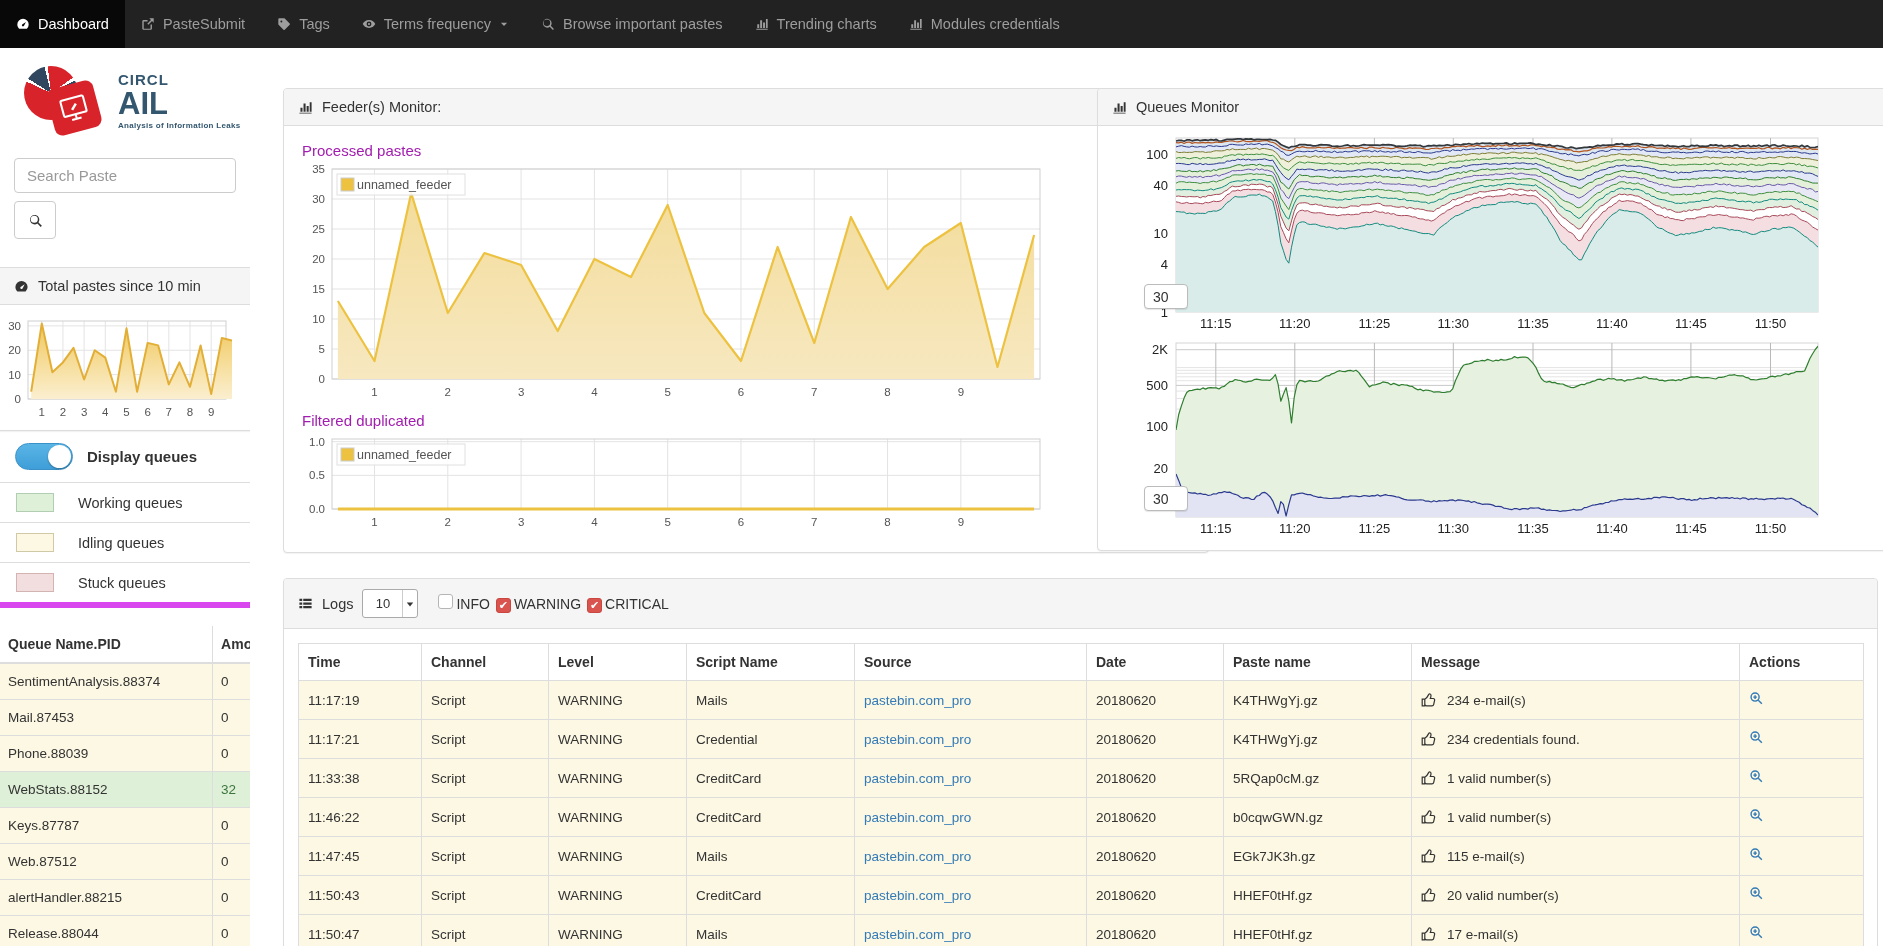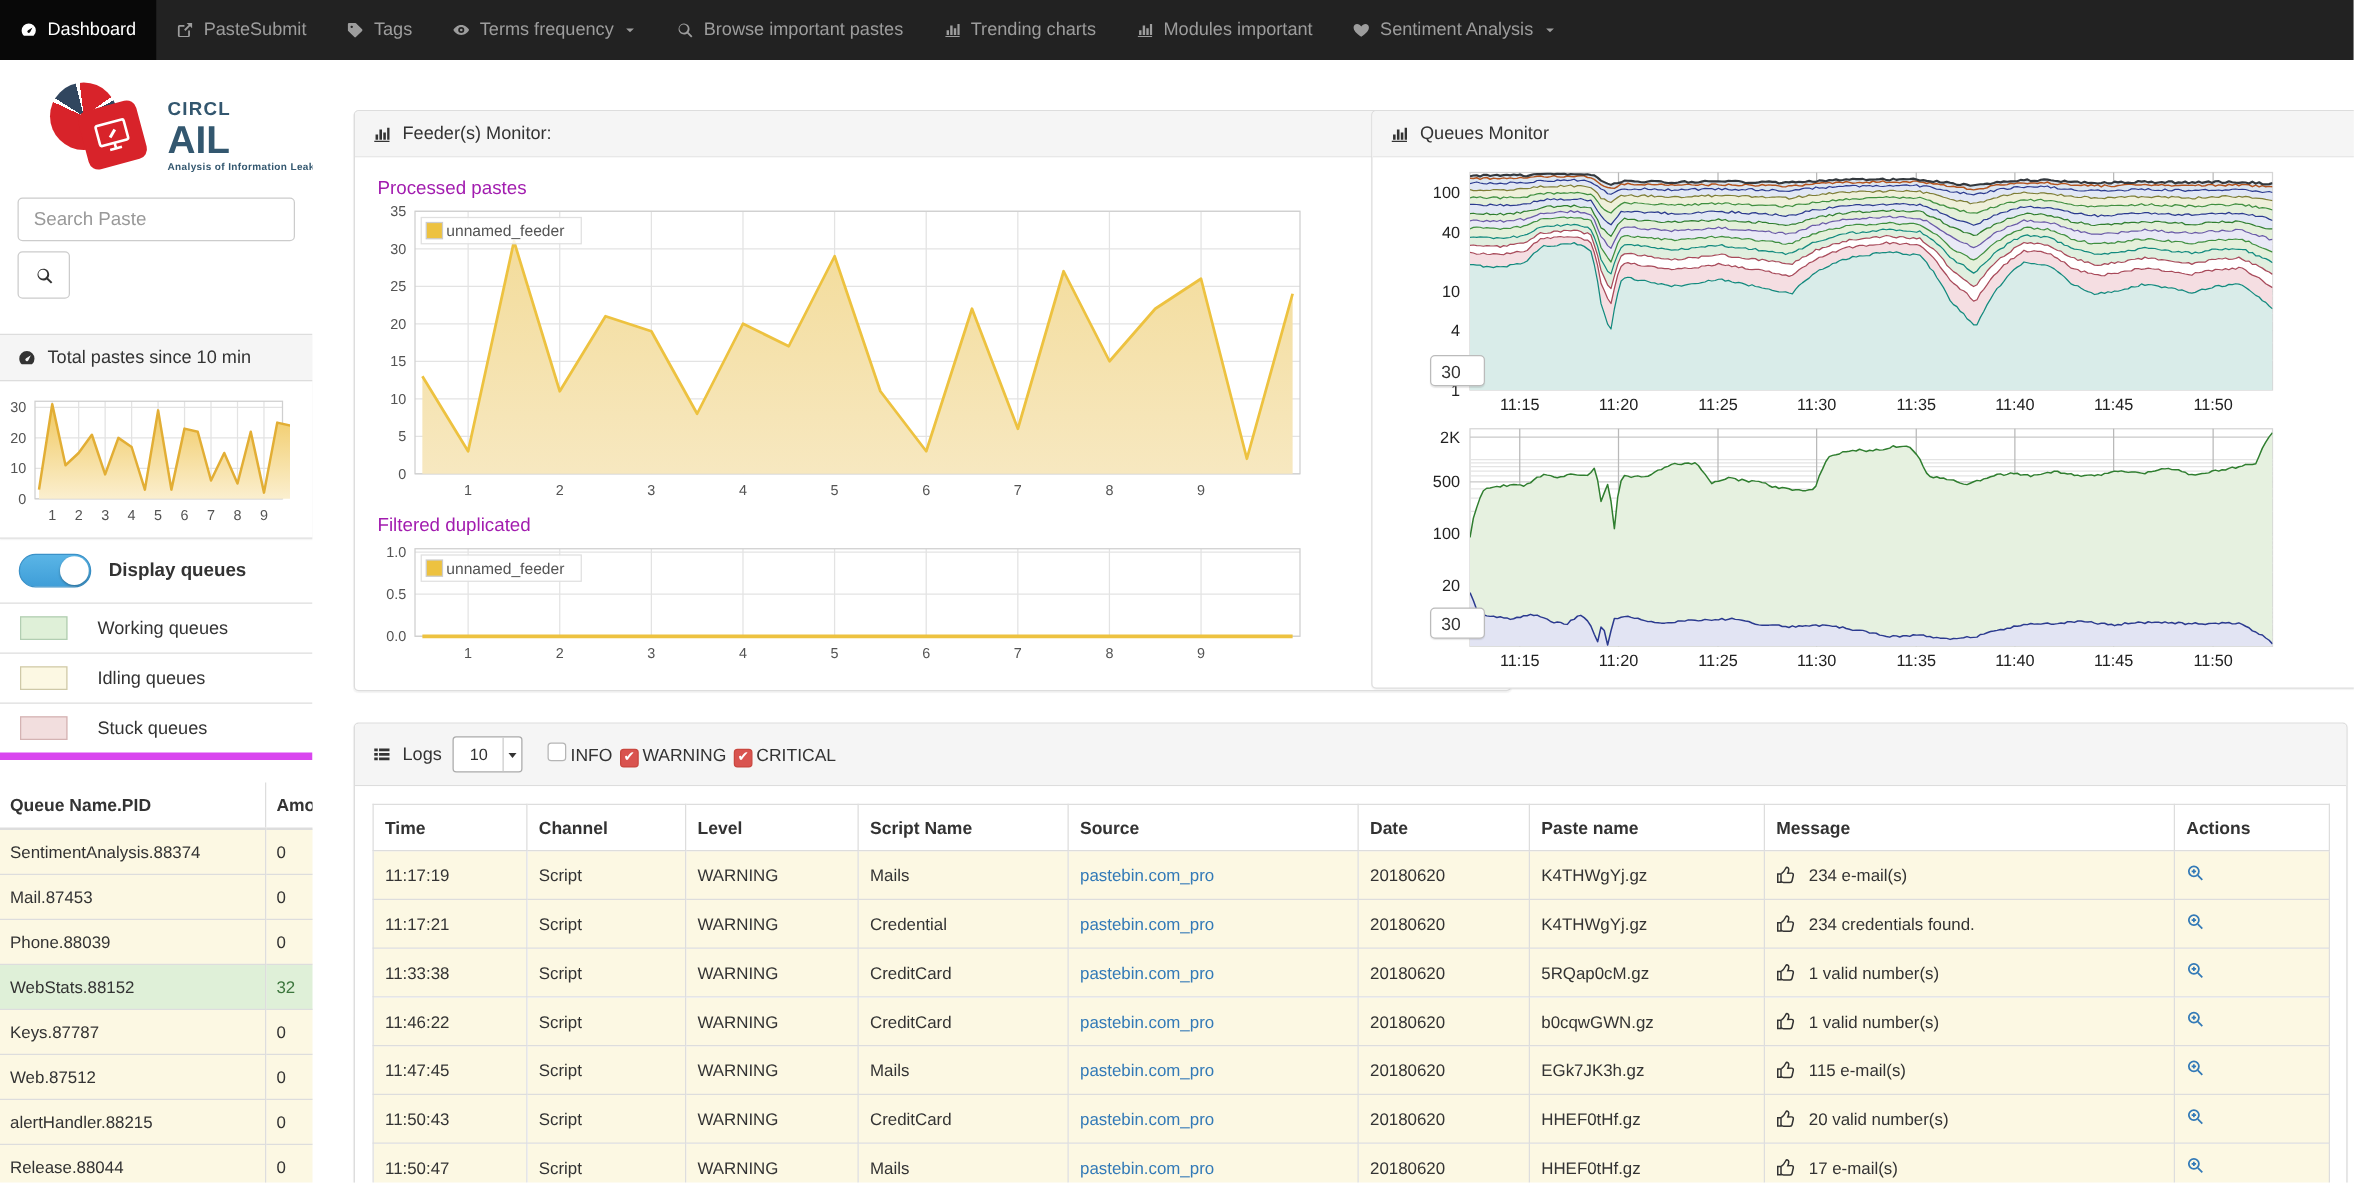--- a/index.html
+++ b/index.html
@@ -9,21 +9,21 @@
   .icn svg{display:block}
 
   
   .navbar{position:absolute;left:0;top:0;width:100%;height:48px;background:#222;display:flex;z-index:50}
   .nav-item{display:flex;align-items:center;gap:8px;padding:0 16px;height:48px;color:#9d9d9d;
             font-size:14.5px;cursor:pointer;white-space:nowrap}
   .nav-item.active{background:#080808;color:#fff}
 
   
   .sidebar{position:absolute;left:0;top:48px;width:250px;height:898px;overflow:hidden}
-  .logo-row{display:flex;align-items:flex-end;gap:12px;padding:16px 8px 8px 40px}
+  .logo-row{display:flex;align-items:center;gap:12px;padding:16px 8px 8px 24px}
   .logo-art{position:relative;width:82px;height:74px;flex:0 0 auto}
   .logo-pie{position:absolute;left:0;top:2px;width:54px;height:54px;border-radius:50%;
     background:conic-gradient(from 200deg,#d8232a 0 95deg,#fff 95deg 102deg,#31465f 102deg 146deg,
       #fff 146deg 153deg,#d8232a 153deg 215deg,#fff 215deg 222deg,#31465f 222deg 268deg,
       #fff 268deg 275deg,#d8232a 275deg 360deg)}
   .logo-diamond{position:absolute;left:26px;top:20px;width:48px;height:48px;background:#d8232a;
     border-radius:8px;transform:rotate(-15deg);display:flex;align-items:center;justify-content:center}
   .logo-text{line-height:1}
   .logo-line1{font-size:15px;font-weight:bold;letter-spacing:1px;color:#33576f}
   .logo-line2{font-size:31px;font-weight:bold;color:#33576f;margin-top:1px}
@@ -152,34 +152,21 @@
         </svg>
       </span>
       <span>Trending charts</span>
     </div>
     <div class="nav-item">
       <span class="icn">
         <svg width="14" height="14" viewBox="0 0 16 16" fill="currentColor">
           <path d="M1.5 14.5v-1h13v1zM2.6 12.6V8.2h2.2v4.4zM5.9 12.6V3.8h2.2v8.8zM9.2 12.6V6.4h2.2v6.2zM12.5 12.6V2.4h2v10.2z"></path>
         </svg>
       </span>
-      <span>Modules important</span>
-    </div>
-    <div class="nav-item">
-      <span class="icn">
-        <svg width="14" height="14" viewBox="0 0 16 16" fill="currentColor">
-          <path d="M8 14.2C3.2 11 1 8.4 1 5.7 1 3.9 2.4 2.5 4.2 2.5c1.5 0 2.9.9 3.8 2.3.9-1.4 2.3-2.3 3.8-2.3 1.8 0 3.2 1.4 3.2 3.2 0 2.7-2.2 5.3-7 8.5z"></path>
-        </svg>
-      </span>
-      <span>Sentiment Analysis</span>
-      <span class="icn">
-        <svg width="10" height="10" viewBox="0 0 16 16" fill="currentColor">
-          <path d="M3 6h10L8 11z"></path>
-        </svg>
-      </span>
+      <span>Modules credentials</span>
     </div>
   </nav>
 
 <aside class="sidebar">
   <div class="logo-row">
     <div class="logo-art">
       <div class="logo-pie"></div>
       <div class="logo-diamond">
         <span class="icn">
           <svg width="30" height="30" viewBox="0 0 16 16" fill="none" stroke="#fff" stroke-width="1.1">

